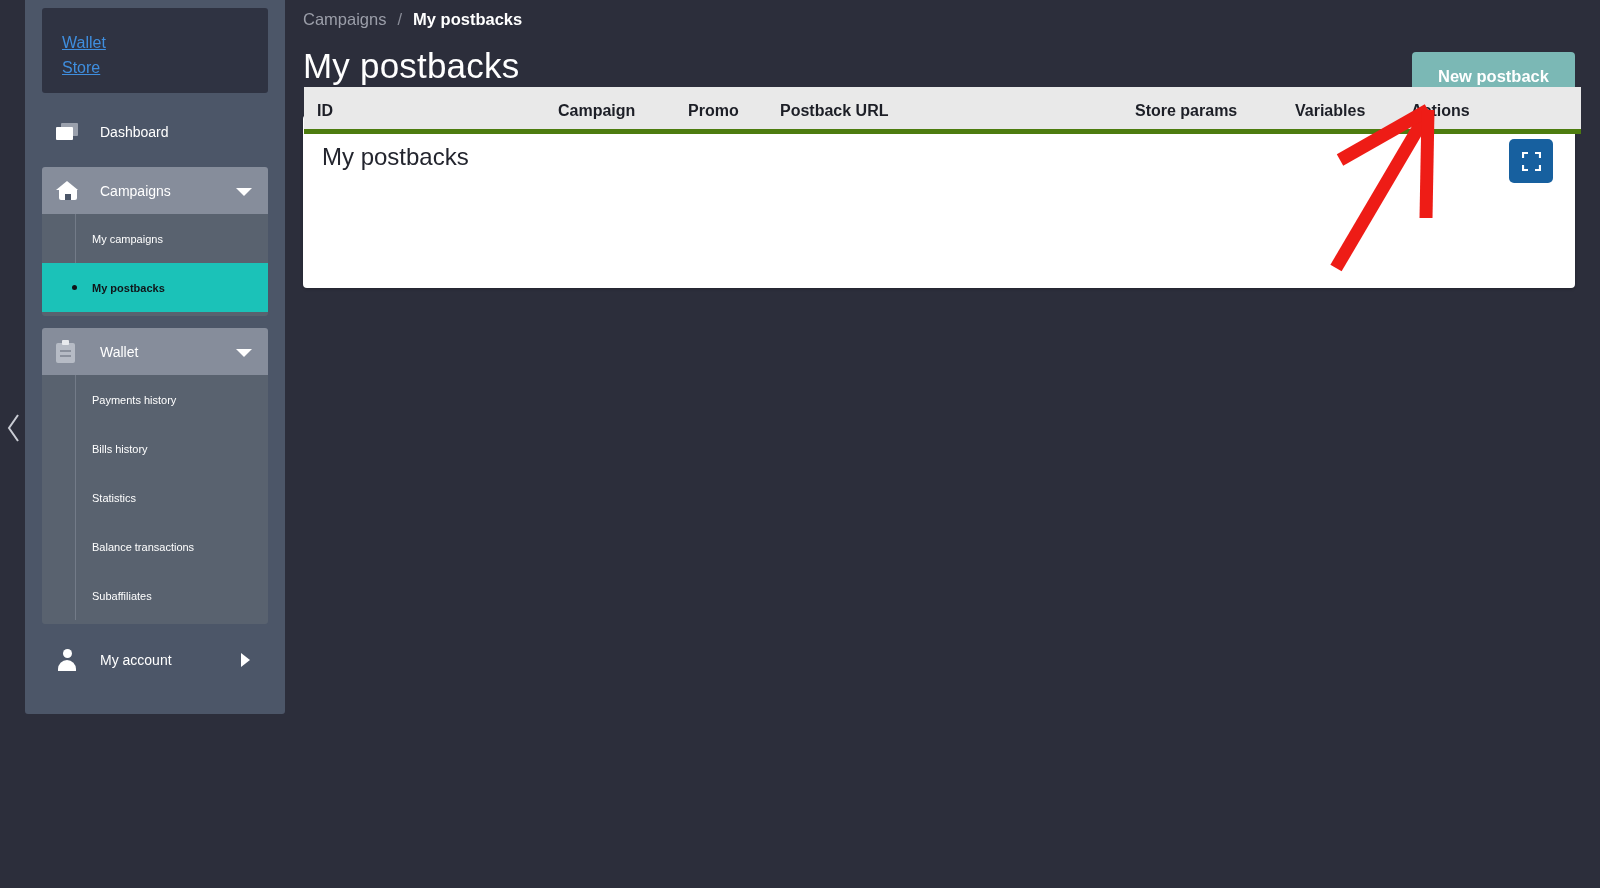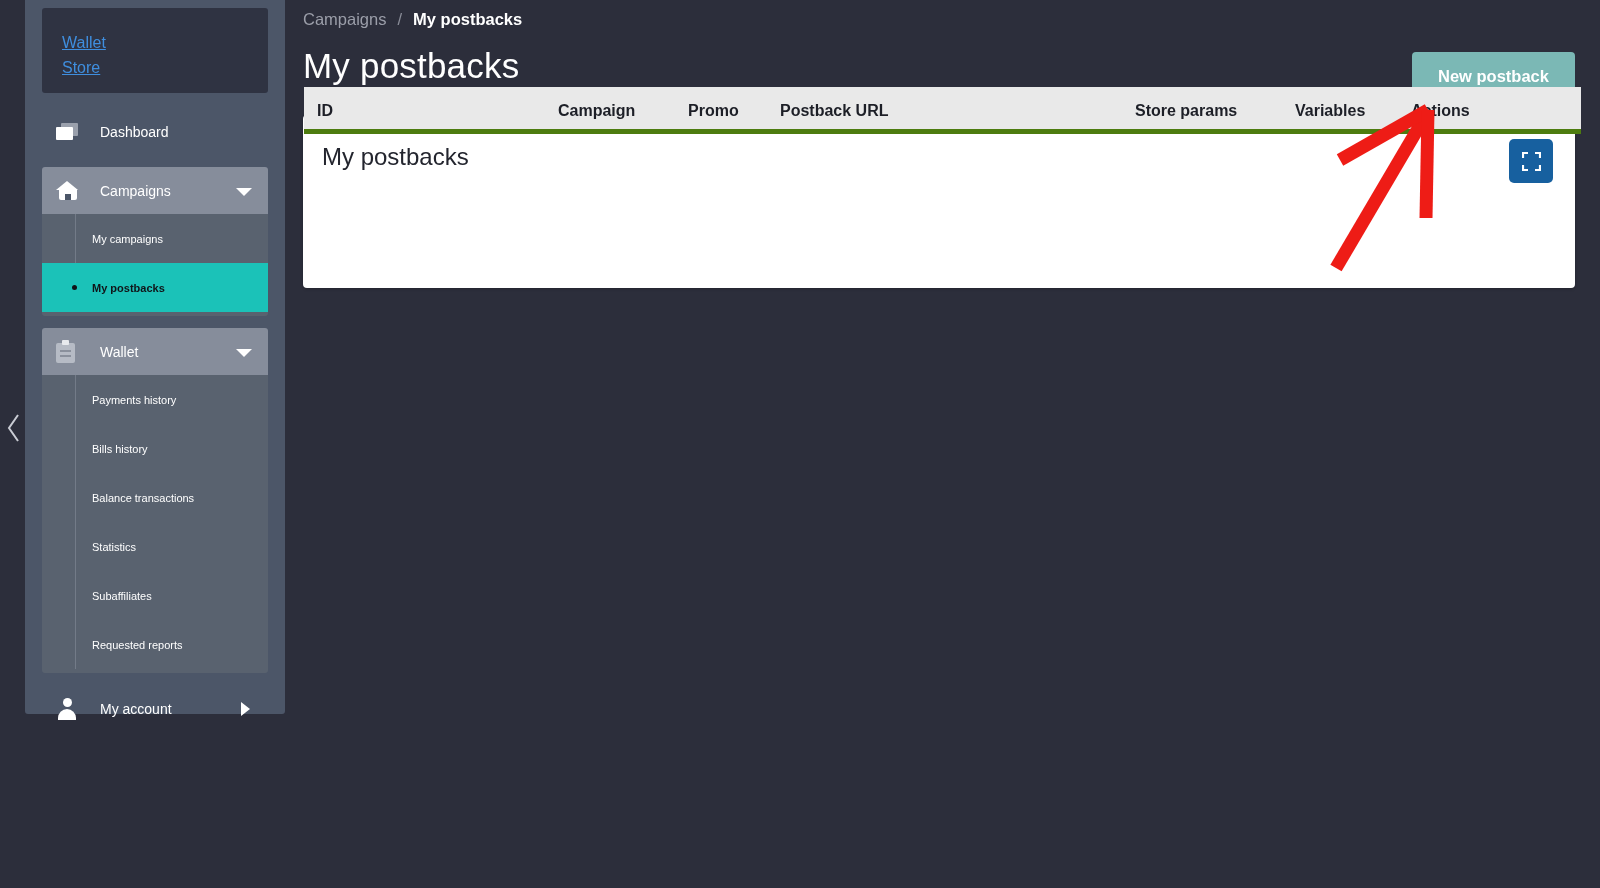--- a/index.html
+++ b/index.html
@@ -254,24 +254,23 @@
                 <b></b>
                 <s></s>
               </span>
           </span>
           <span class="lbl">Wallet</span>
           <span class="caret-d"></span>
         </div>
         <div class="submenu">
           <div class="sub-item">Payments history</div>
           <div class="sub-item">Bills history</div>
+          <div class="sub-item">Statistics</div>
           <div class="sub-item">Balance transactions</div>
-          <div class="sub-item">Statistics</div>
           <div class="sub-item">Subaffiliates</div>
-          <div class="sub-item">Requested reports</div>
         </div>
       </div>
 
 
       <div class="nav-item plain-item">
         <span class="ico">
           <span class="ic-person">
               <i></i>
               <b></b>
             </span>

